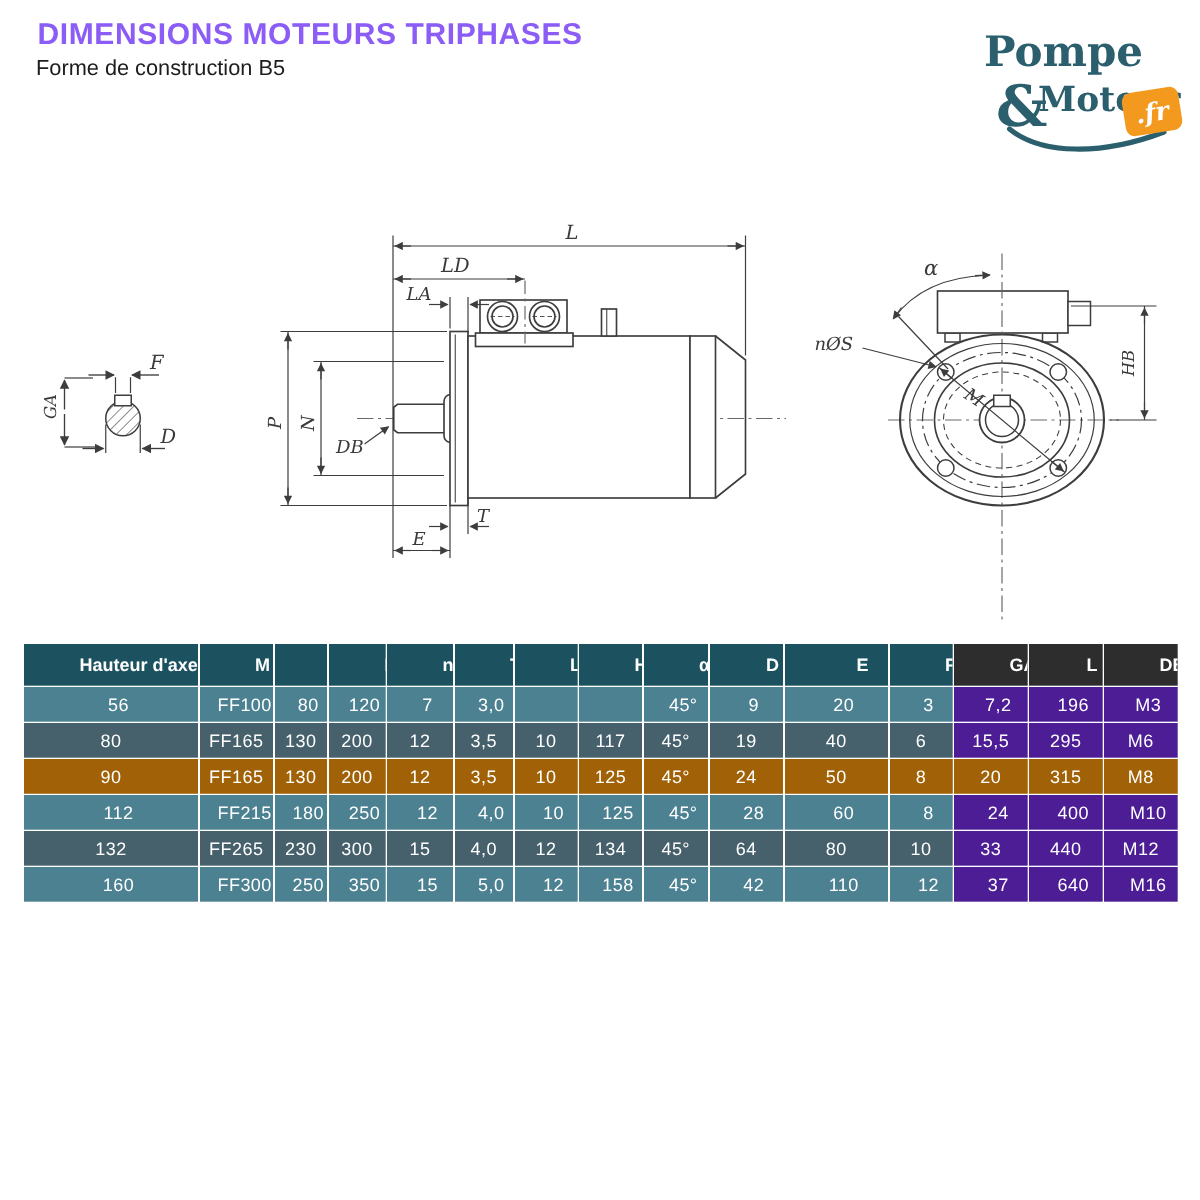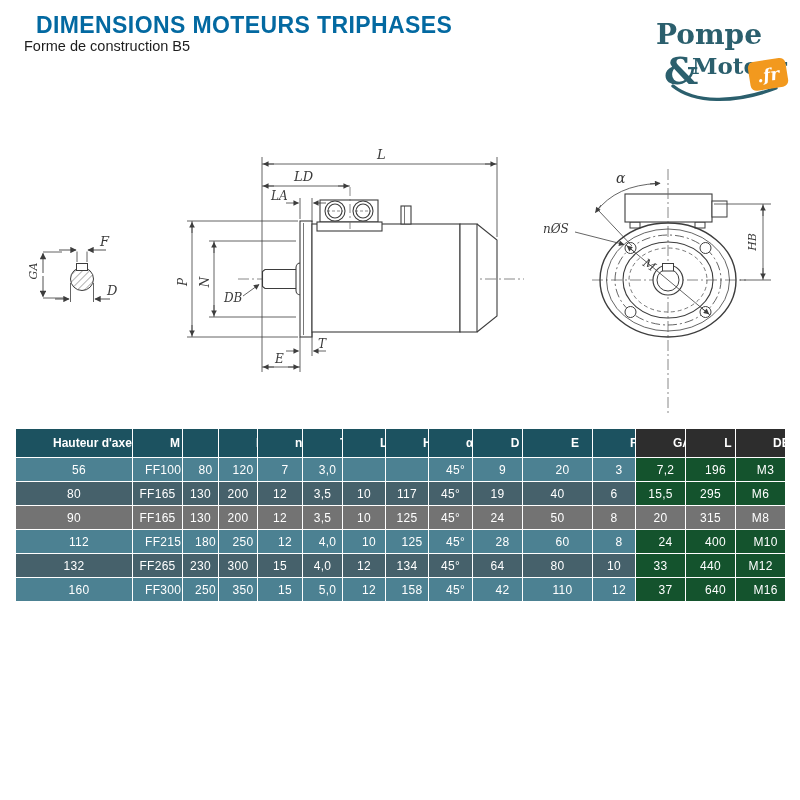--- a/index.html
+++ b/index.html
@@ -1,41 +1,41 @@
 <!DOCTYPE html>
 <html><head>
 <meta charset="utf-8">
 <style>
   html,body{margin:0;padding:0;background:#ffffff;}
   body{width:800px;height:800px;position:relative;font-family:"Liberation Sans",sans-serif;overflow:hidden;}
   .page{position:absolute;inset:0;background:#fff;}
 
   
-  .title{position:absolute;left:25px;top:12px;font-size:23px;font-weight:bold;color:#0369a1;letter-spacing:.4px;margin-left:11px;}
+  .title{position:absolute;left:25px;top:12px;font-size:20px;font-weight:bold;color:#8b5cf6;letter-spacing:.4px;}
   .subtitle{position:absolute;left:24px;top:38px;font-size:14.5px;color:#1d1d1d;}
 
   
   .logo{position:absolute;left:626px;top:10px;width:170px;height:92px;}
 
   
   .drawing{position:absolute;left:0;top:128px;width:800px;height:302px;pointer-events:none;}
   .dim-label{font-family:"DejaVu Serif",serif;font-style:italic;fill:#3a3a3a;}
 
   
   .table-wrap{position:absolute;left:15px;top:428px;width:772px;}
   table{border-collapse:collapse;table-layout:fixed;width:770px;}
   th,td{border:1.5px solid rgba(255,255,255,.62);color:#ffffff;text-align:center;
         font-size:12px;overflow:hidden;white-space:nowrap;padding:0 2px;box-sizing:border-box;}
   th{background:#1C5260;height:29px;font-weight:bold;padding-left:37px;}
   th.dark{background:#2D2D2D;}
   td{height:24px;font-weight:400;letter-spacing:.3px;}
   tr.row-light td{background:#4C8192;padding-left:12px;}
   tr.row-dark td{background:#46616B;}
-  tr.row-light td.dark-col, tr.row-dark td.dark-col{background:#14532d;}
-  tr.row-highlight td{background:#737373;border-color:rgba(255,255,255,.45);}
+  tr.row-light td.dark-col, tr.row-dark td.dark-col{background:#4c1d95;}
+  tr.row-highlight td{background:#a16207;border-color:rgba(255,255,255,.45);}
 </style>
 </head>
 <body>
 
 <div class="page">
 
   <div class="title">DIMENSIONS MOTEURS TRIPHASES</div>
   <div class="subtitle">Forme de construction B5</div>
 
   <svg class="logo" viewBox="0 0 170 92">

